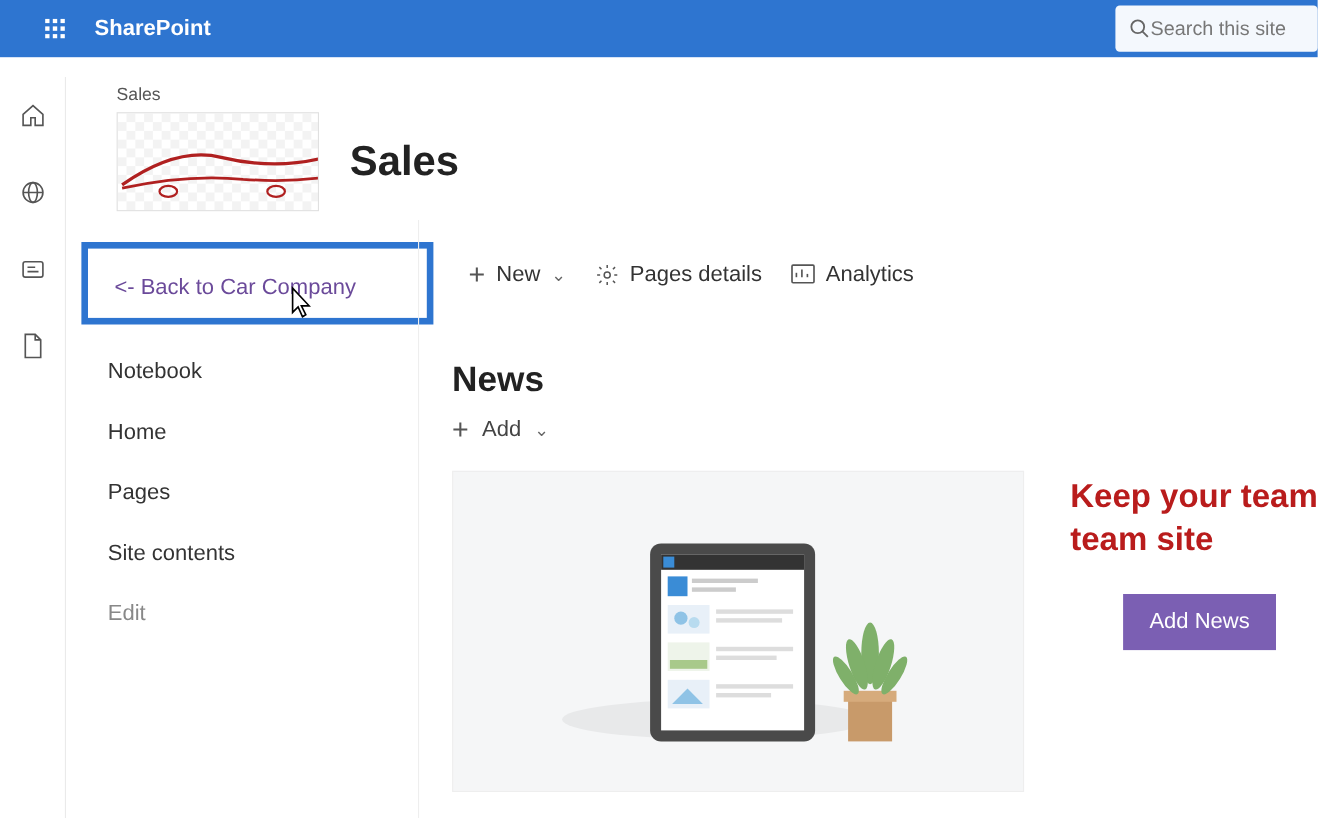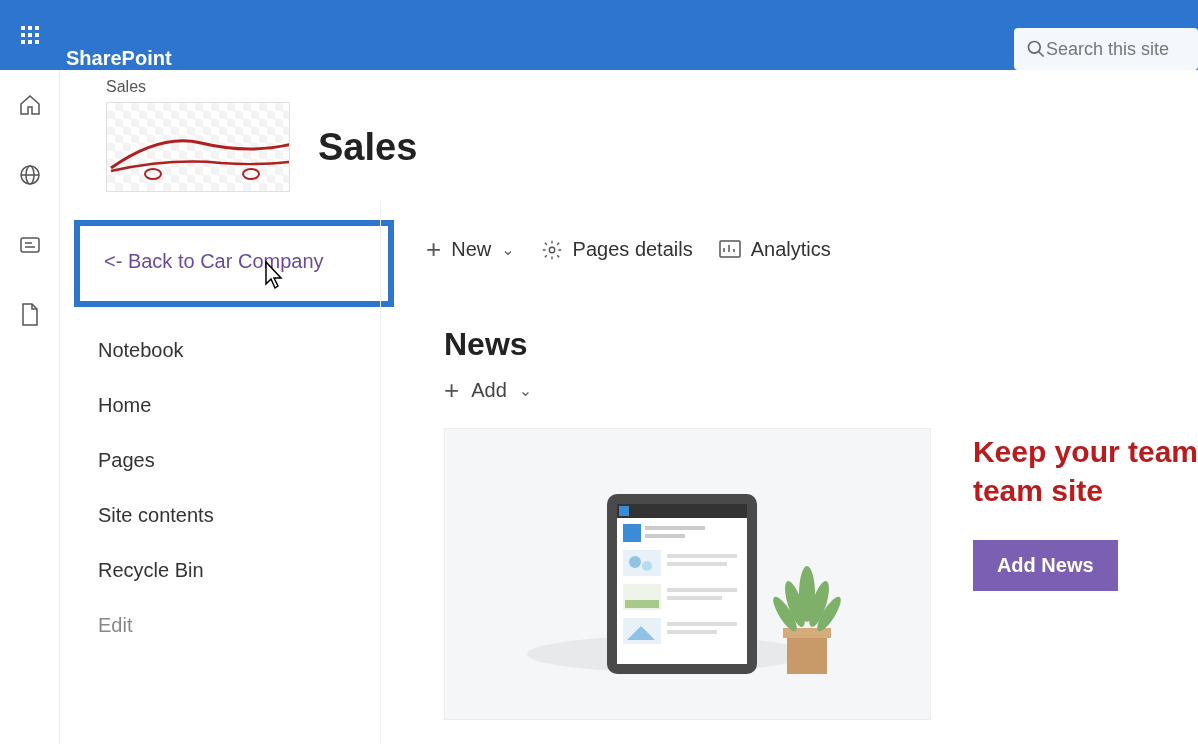--- a/index.html
+++ b/index.html
@@ -1,19 +1,19 @@
 <!DOCTYPE html>
 <html><head>
   <meta charset="utf-8">
   <style>
     * { margin: 0; padding: 0; box-sizing: border-box; }
     body { font-family: "Segoe UI", Tahoma, sans-serif; width: 1198px; height: 744px; overflow: hidden; background: #fff; }
 
     
-    .suitebar { height: 70px; background: #2E75D0; display: flex; align-items: flex-end; color: #fff; }
+    .suitebar { height: 52px; background: #2E75D0; display: flex; align-items: center; color: #fff; padding-left: 20px; }
     .waffle { width: 60px; height: 70px; display: flex; align-items: center; justify-content: center; }
     .waffle svg { fill: #fff; }
     .app-name { font-size: 20px; font-weight: 600; margin-left: 6px; }
     .suite-spacer { flex: 1; }
     .search-box { display:flex; align-items:center; background: rgba(255,255,255,0.95); border-radius:4px; height:42px; padding:0 12px; margin:0 0 0 4px; width: 184px; }
     .search-box input { border:none; outline:none; font-size:18px; color:#555; background:transparent; width:140px; }
     .search-box input::placeholder { color:#777; }
     .search-box svg { stroke:#666; fill:none; }
 
     
@@ -26,47 +26,47 @@
     .breadcrumb { font-size:16px; color:#555; margin-top:2px; }
     .site-row { display:flex; align-items:center; gap:28px; margin-top:6px; }
     .site-logo { width:184px; height:90px; background:
        repeating-conic-gradient(#f3f3f3 0% 25%, #fff 0% 50%) 0 0/16px 16px;
        border:1px solid #e0e0e0; position:relative; overflow:hidden; }
     .site-logo svg { position:absolute; top:10px; left:-6px; }
     .site-title { font-size:38px; font-weight:600; color:#222; }
 
     
     .leftnav { position:absolute; left:74px; top:220px; width:320px; }
-    .back-hub { border:6px solid #2E75D0; padding:24px 20px 28px 24px; margin-bottom:16px; position:relative; }
+    .back-hub { border:6px solid #2E75D0; padding:24px 20px 16px 24px; margin-bottom:16px; position:relative; }
     .back-hub a { color:#6b4a9a; font-size:20px; text-decoration:none; }
     .cursor { position:absolute; left:178px; top:34px; }
     .nav-item { padding:16px 0 16px 24px; font-size:20px; color:#333; }
     .nav-item.edit { color:#888; }
 
     .nav-divider { position:absolute; left:380px; top:200px; bottom:0; width:1px; background:#eee; }
 
     
     .cmdbar { position:absolute; left:426px; top:234px; display:flex; align-items:center; gap:26px; }
     .cmd { display:flex; align-items:center; gap:10px; font-size:20px; color:#333; }
     .cmd svg { stroke:#555; fill:none; stroke-width:1.5; }
     .plus { font-size:26px; color:#555; font-weight:300; }
     .chev { font-size:16px; color:#666; }
 
     
-    .news { position:absolute; left:444px; top:326px; right:0; }
+    .news { position:absolute; left:411px; top:326px; right:0; }
     .news-title { font-size:32px; font-weight:600; color:#222; }
     .add-row { display:flex; align-items:center; gap:12px; margin-top:12px; font-size:20px; color:#444; }
 
     .news-row { display:flex; gap:42px; margin-top:22px; }
     .news-img { width:532px; height:292px; background:#f5f6f7; border:1px solid #eee; display:flex; align-items:center; justify-content:center; }
 
     .news-text { padding-top:4px; }
     .keep-title { font-size:30px; font-weight:600; color:#b91c1c; line-height:1.3; white-space:nowrap; }
     .keep-body { font-size:20px; color:#444; margin-top:20px; line-height:1.4; white-space:nowrap; }
-    .add-news-btn { margin-top:30px; background:#7b5fb3; color:#fff; border:none; font-size:20px; font-weight:700; padding:14px 24px; cursor:pointer; }
+    .add-news-btn { margin-top:30px; background:#7b5fb3; color:#fff; border:none; font-size:20px; font-weight:400; padding:14px 24px; cursor:pointer;margin-left:48px; }
   </style>
 </head>
 <body>
 
 <div class="suitebar">
   <div class="waffle">
     <svg width="18" height="18" viewBox="0 0 18 18">
         <g>
           <rect x="0" y="0" width="4" height="4"></rect>
           <rect x="7" y="0" width="4" height="4"></rect>
@@ -138,21 +138,20 @@
   <div class="back-hub">
     <a href="#">&lt;- Back to Car Company</a>
     <svg class="cursor" width="28" height="32" viewBox="0 0 28 32">
       <path d="M8 2 L8 24 L13 19 L17 28 L20 26 L16 18 L23 18 Z" fill="#fff" stroke="#000" stroke-width="1.5"></path>
     </svg>
   </div>
   <div class="nav-item">Notebook</div>
   <div class="nav-item">Home</div>
   <div class="nav-item">Pages</div>
   <div class="nav-item">Site contents</div>
-  <div class="nav-item">Recycle Bin</div>
   <div class="nav-item edit">Edit</div>
 </div>
 
 <div class="nav-divider"></div>
 
 <div class="cmdbar">
   <div class="cmd">
     <span class="plus">+</span>
     <span>New</span>
     <span class="chev">⌄</span>

